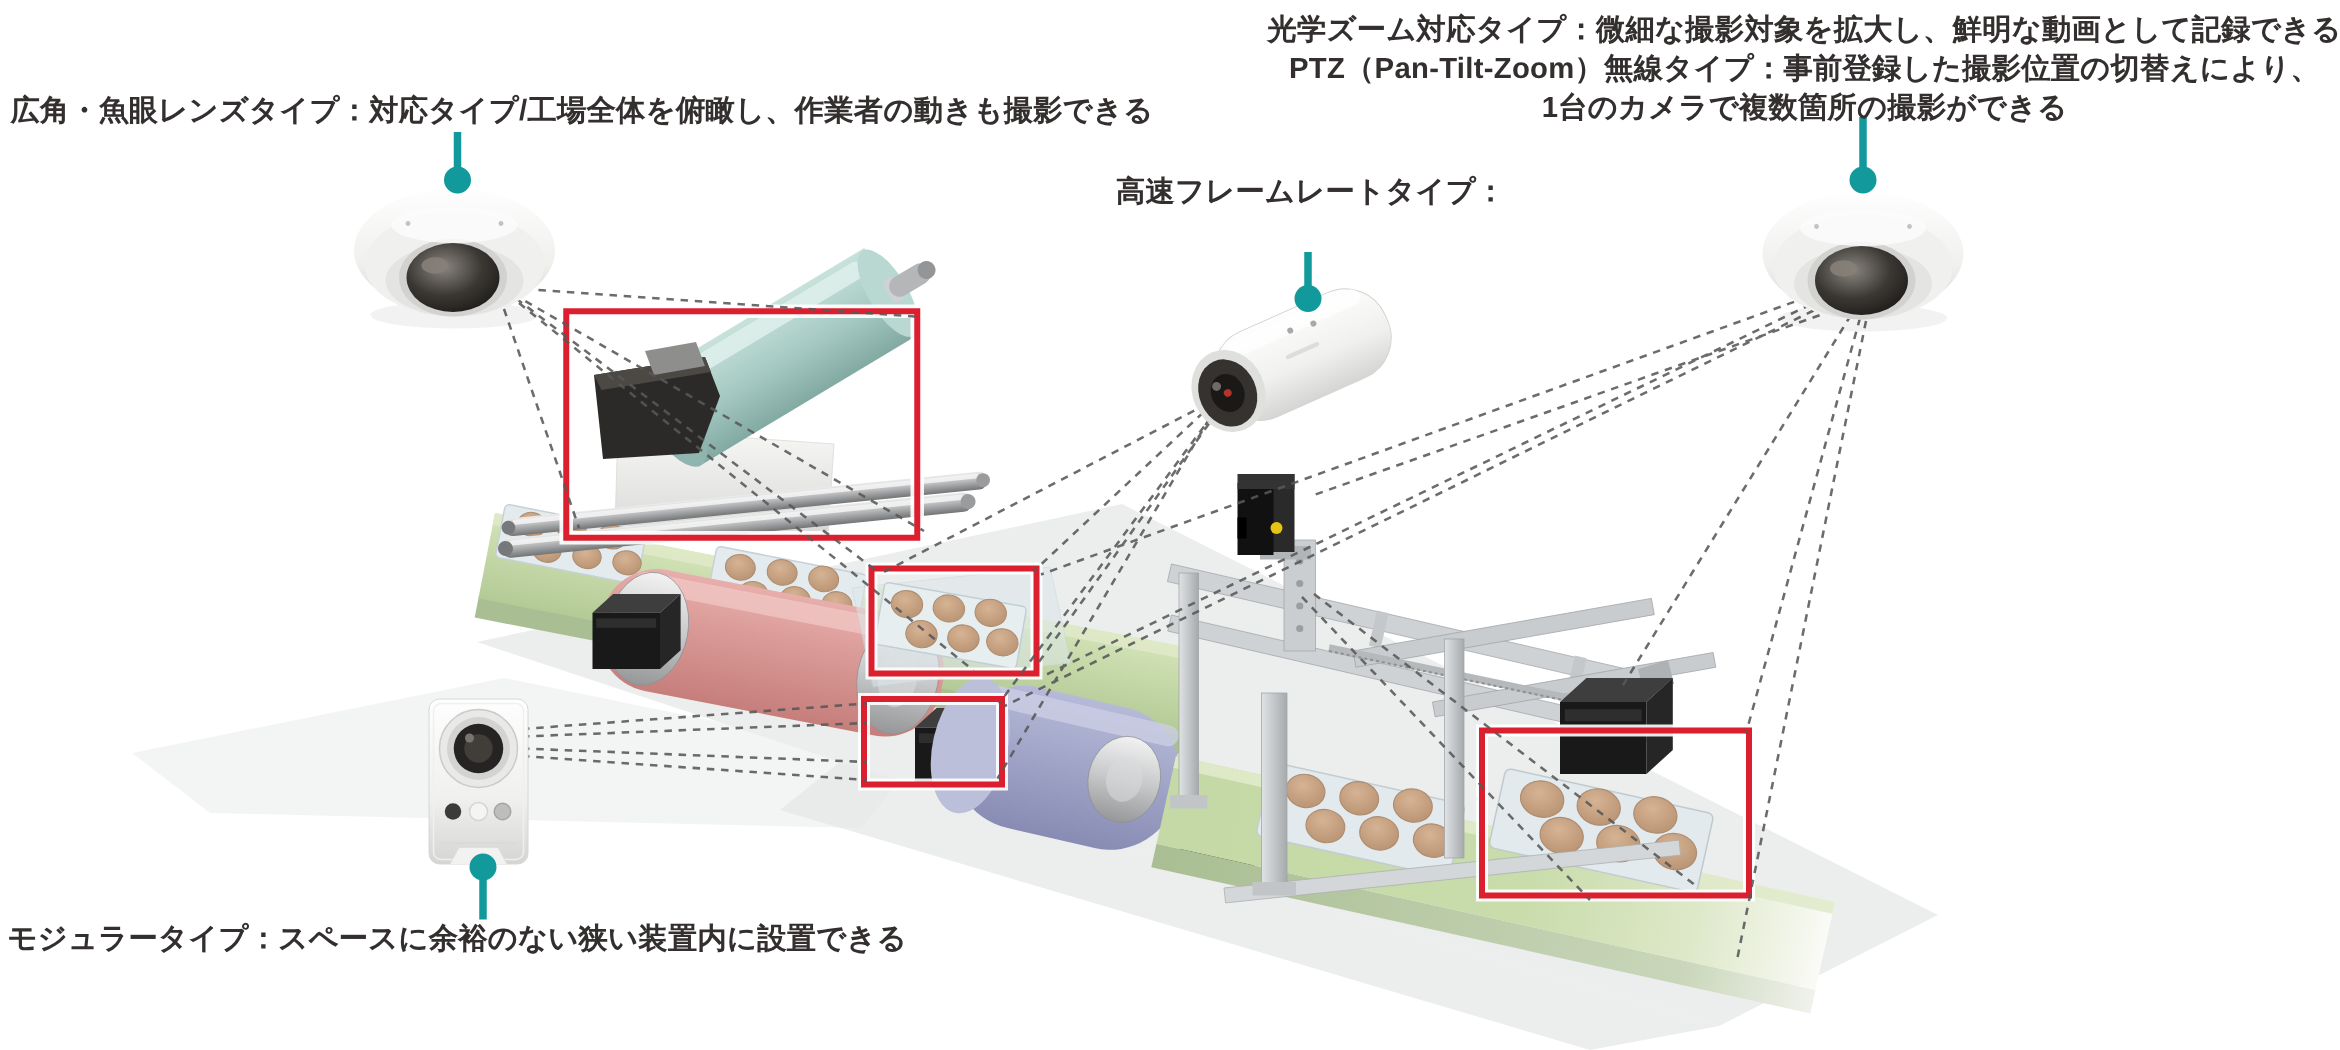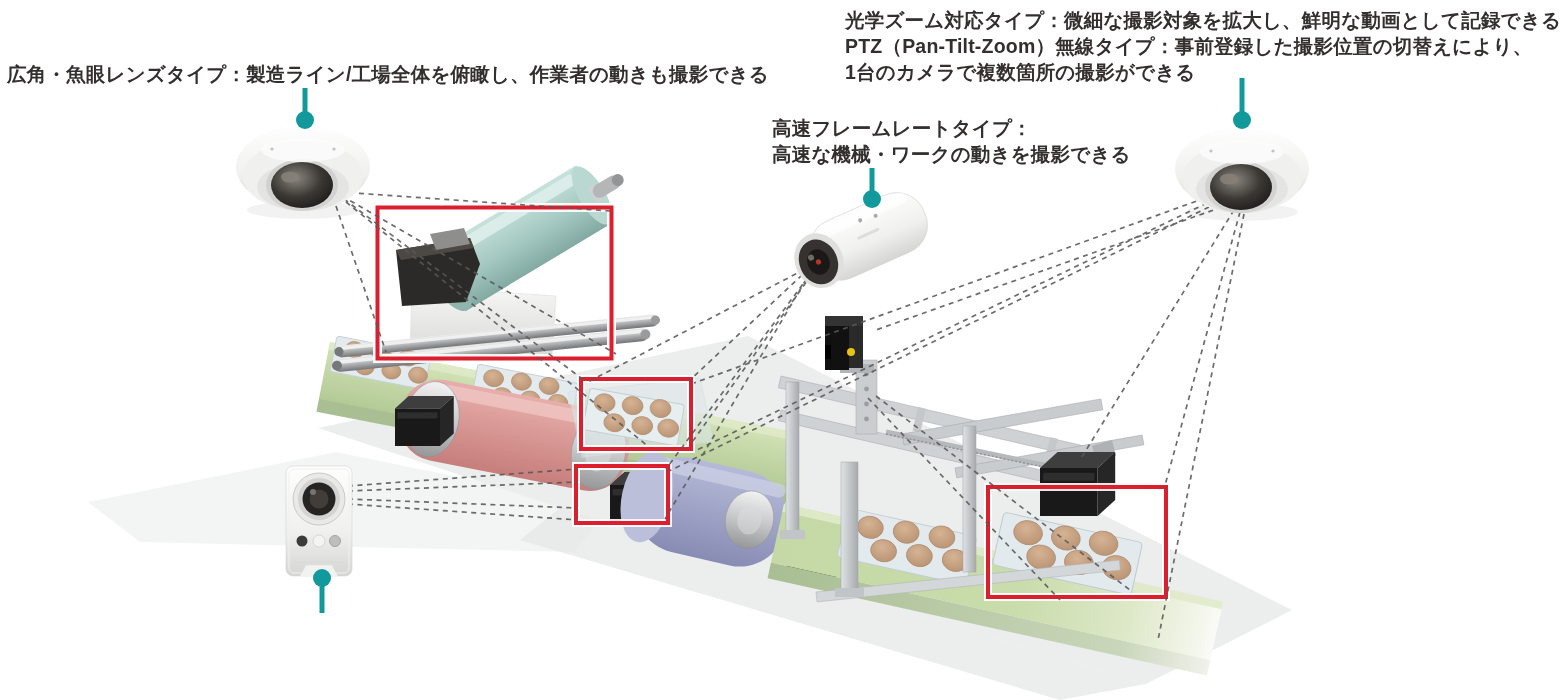--- a/index.html
+++ b/index.html
@@ -1,21 +1,21 @@
 <!DOCTYPE html>
 <html><head>
 <meta charset="utf-8">
 <style>
   html,body{margin:0;padding:0;background:#fff;}
   .stage{position:relative;width:1560px;height:700px;background:#ffffff;overflow:hidden;
          font-family:"Liberation Sans","DejaVu Sans",sans-serif;}
   .scene-svg{position:absolute;left:0;top:0;width:1560px;height:700px;}
   .label{position:absolute;font-size:19.5px;font-weight:bold;color:#332f2e;
          line-height:26px;white-space:nowrap;letter-spacing:.2px;}
-  .label div{white-space:nowrap;}
+  .label div{white-space:nowrap;text-align:center;}
 </style>
 </head>
 <body>
 
 <div class="stage">
 
 <svg class="scene-svg" viewBox="0 0 1560 700">
   <defs>
     <linearGradient id="gWhiteBody" x1="0" y1="0" x2="0" y2="1">
       <stop offset="0" stop-color="#FEFEFE"></stop>
@@ -365,30 +365,30 @@
           <circle cx="872" cy="199" r="9" stroke="none"></circle>
     </g>
     <g>
       <circle cx="322" cy="578" r="9" stroke="none"></circle>
           <line x1="322" y1="583" x2="322" y2="613" stroke-width="5"></line>
     </g>
   </g>
 </svg>
 
 <div class="label" style="left:7px;top:61px;">
-  <div>広角・魚眼レンズタイプ：製造ライン/工場全体を俯瞰し、作業者の動きも撮影できる</div>
+  <div>広角・魚眼レンズタイプ：対応タイプ/工場全体を俯瞰し、作業者の動きも撮影できる</div>
 </div>
 
 <div class="label" style="left:845px;top:7px;">
   <div>光学ズーム対応タイプ：微細な撮影対象を拡大し、鮮明な動画として記録できる</div>
   <div>PTZ（Pan-Tilt-Zoom）無線タイプ：事前登録した撮影位置の切替えにより、</div>
   <div>1台のカメラで複数箇所の撮影ができる</div>
 </div>
 
-<div class="label" style="left:772px;top:115px;">
+<div class="label" style="left:744px;top:115px;">
   <div>高速フレームレートタイプ：</div>
-  <div>高速な機械・ワークの動きを撮影できる</div>
 </div>
 
 <div class="label" style="left:5px;top:613px;">
+  <div>モジュラータイプ：スペースに余裕のない狭い装置内に設置できる</div>
 </div>
 
 </div>
 
 </body></html>

